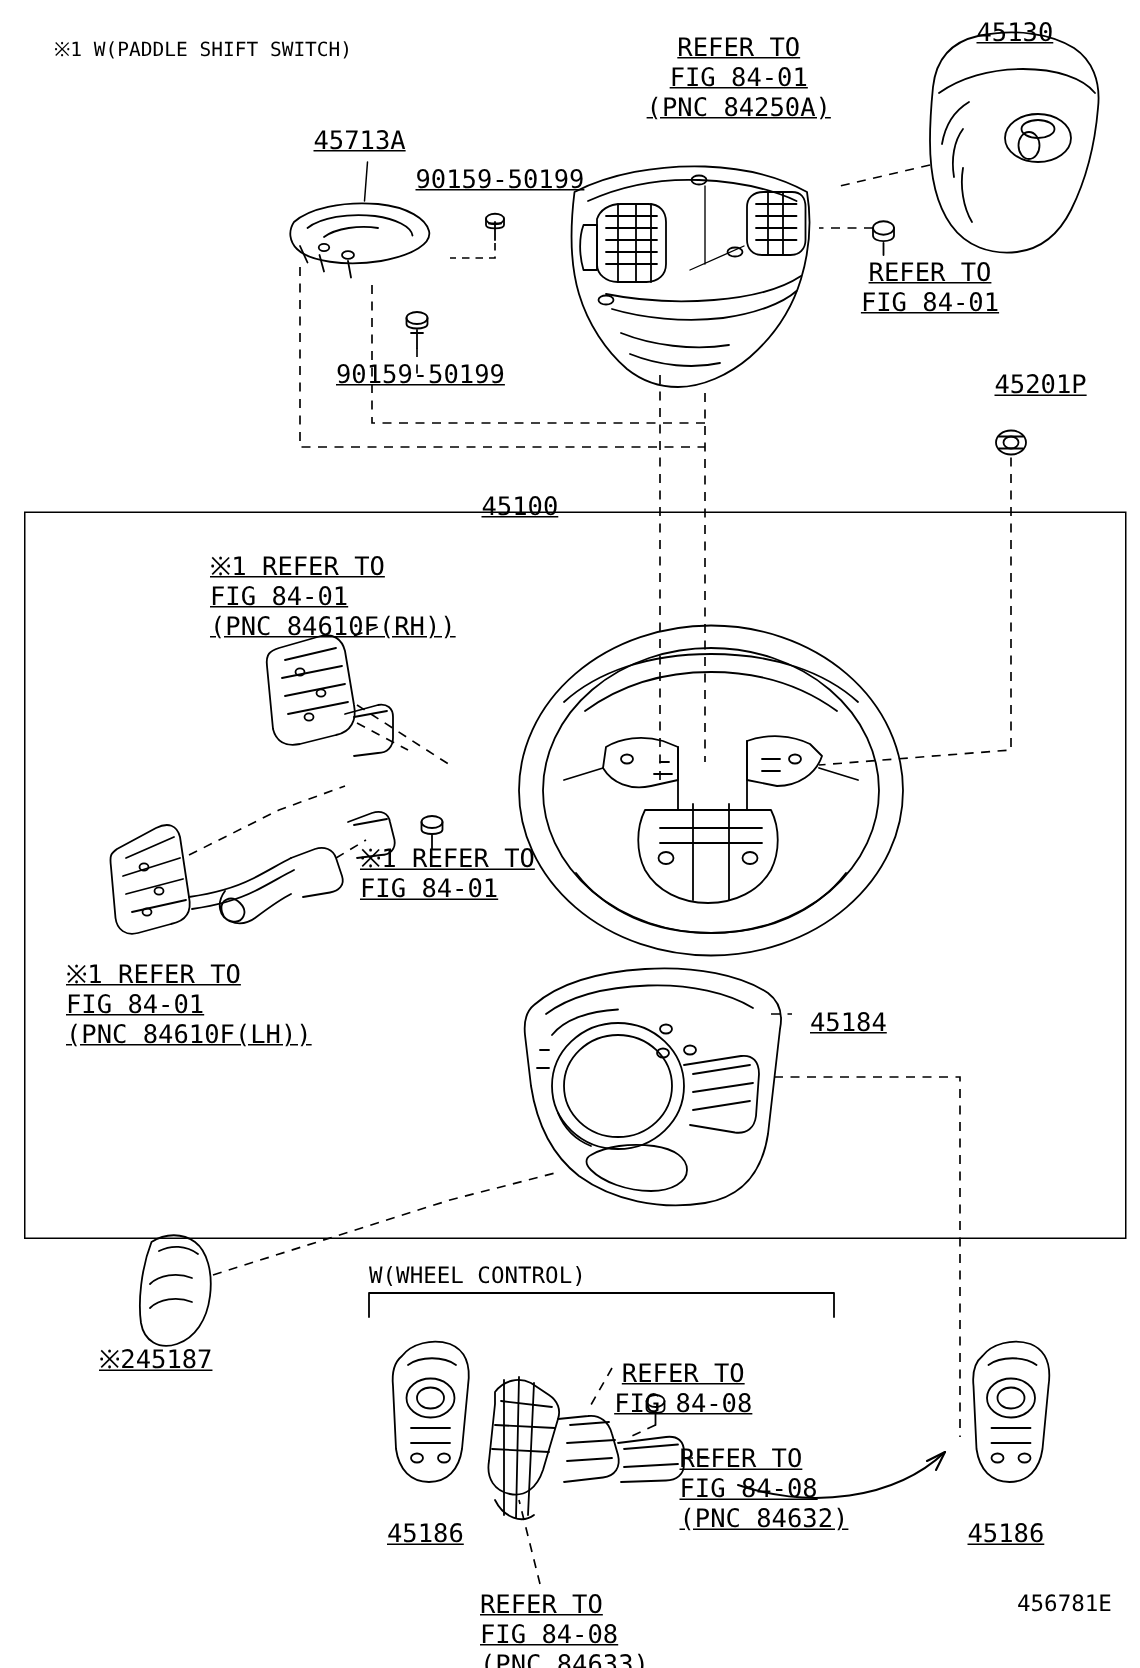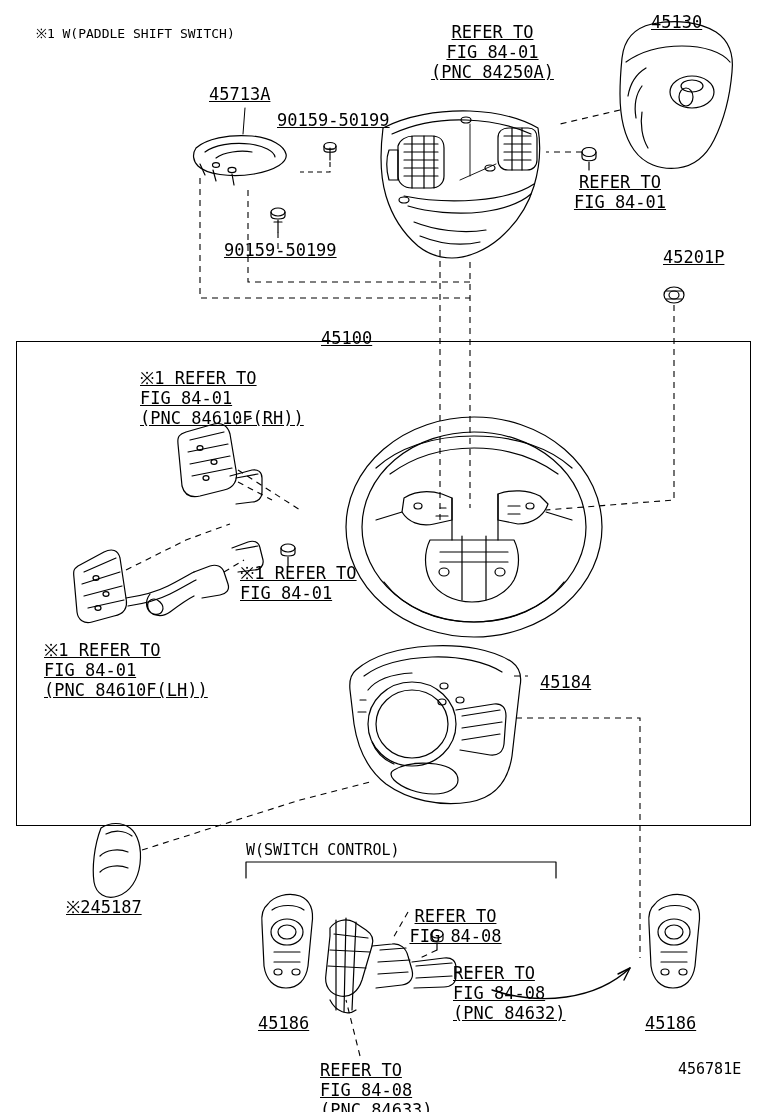--- a/index.html
+++ b/index.html
@@ -86,21 +86,21 @@
 FIG 84-01</div>
 
   <div class="lbl big" style="left:44px; top:640px; width:200px; white-space:pre-line;">※1 REFER TO
 FIG 84-01
 (PNC 84610F(LH))</div>
 
   <div class="lbl big" style="left:528px; top:672px;margin-left:12px;">45184</div>
 
   <div class="lbl big" style="left:66px; top:897px;text-align:center;">※245187</div>
 
-  <div class="lbl med" style="left:246px; top:842px;">W(SWITCH CONTROL)</div>
+  <div class="lbl med" style="left:246px; top:842px;">W(WHEEL CONTROL)</div>
 
   <div class="lbl big center" style="left:398px; top:906px; width:115px; white-space:pre-line;">REFER TO
 FIG 84-08</div>
 
   <div class="lbl big" style="left:453px; top:963px; width:145px; white-space:pre-line;">REFER TO
 FIG 84-08
 (PNC 84632)</div>
 
   <div class="lbl big" style="left:320px; top:1060px; width:145px; white-space:pre-line;">REFER TO
 FIG 84-08

